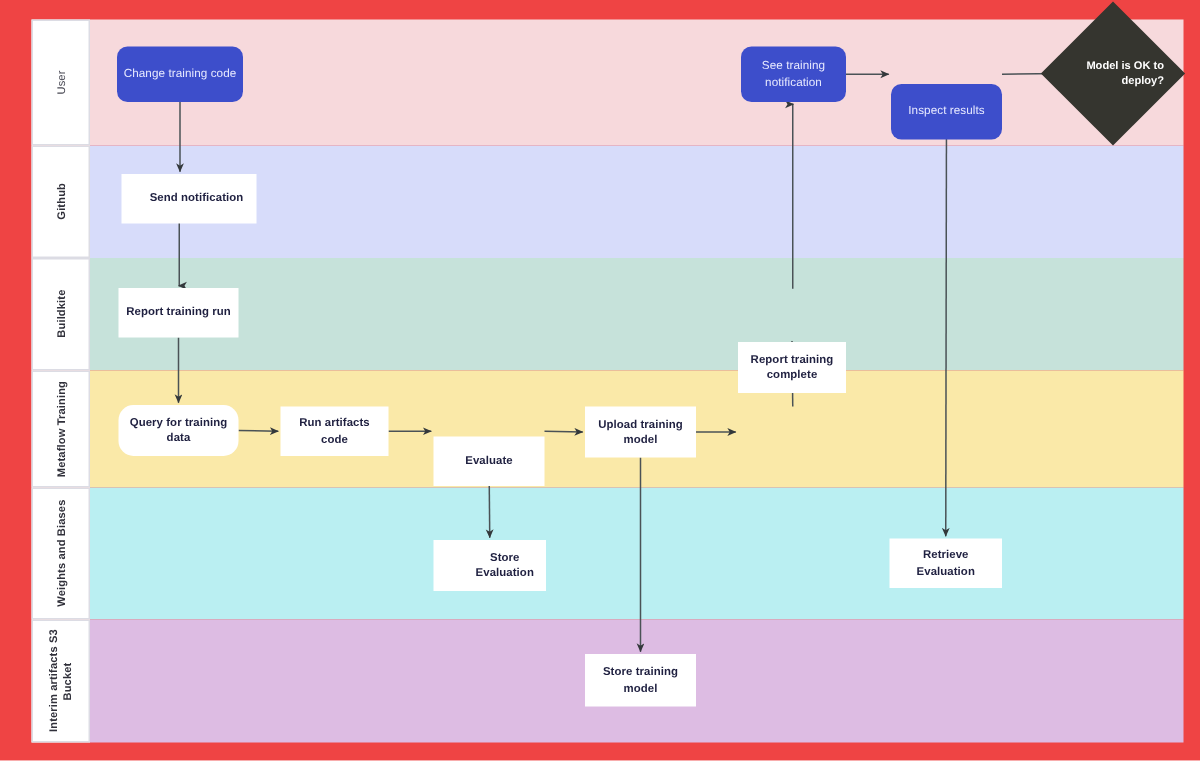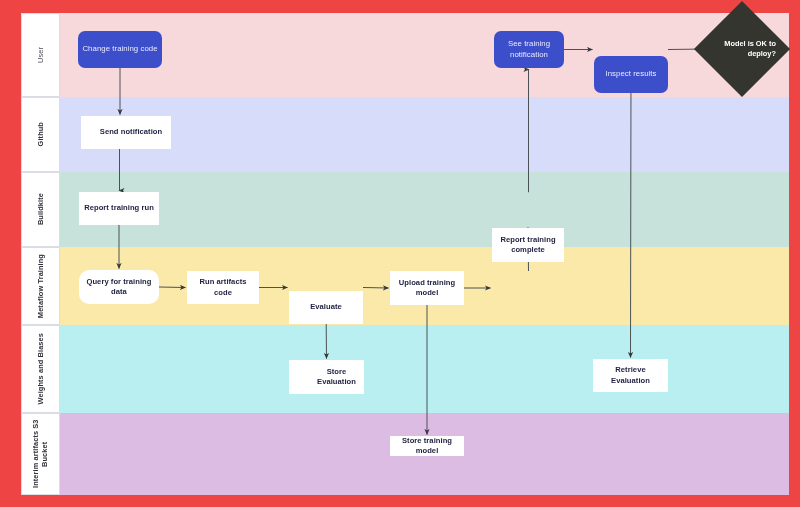--- a/index.html
+++ b/index.html
@@ -207,17 +207,17 @@
   </div>
   <div class="node process" style="left: 390px; top: 271px; width: 74px; height: 34px;">
     <span>Upload training model</span>
   </div>
   <div class="node process" style="left: 289px; top: 360px; width: 75px; height: 34px; padding-left: 24px;">
     <span>Store Evaluation</span>
   </div>
   <div class="node process" style="left: 593px; top: 359px; width: 75px; height: 33px;">
     <span>Retrieve Evaluation</span>
   </div>
-  <div class="node process" style="left: 390px; top: 436px; width: 74px; height: 20px;">
+  <div class="node process" style="left: 390px; top: 436px; width: 74px; height: 35px;">
     <span>Store training model</span>
   </div>
 
 </div>
 
 </body></html>

